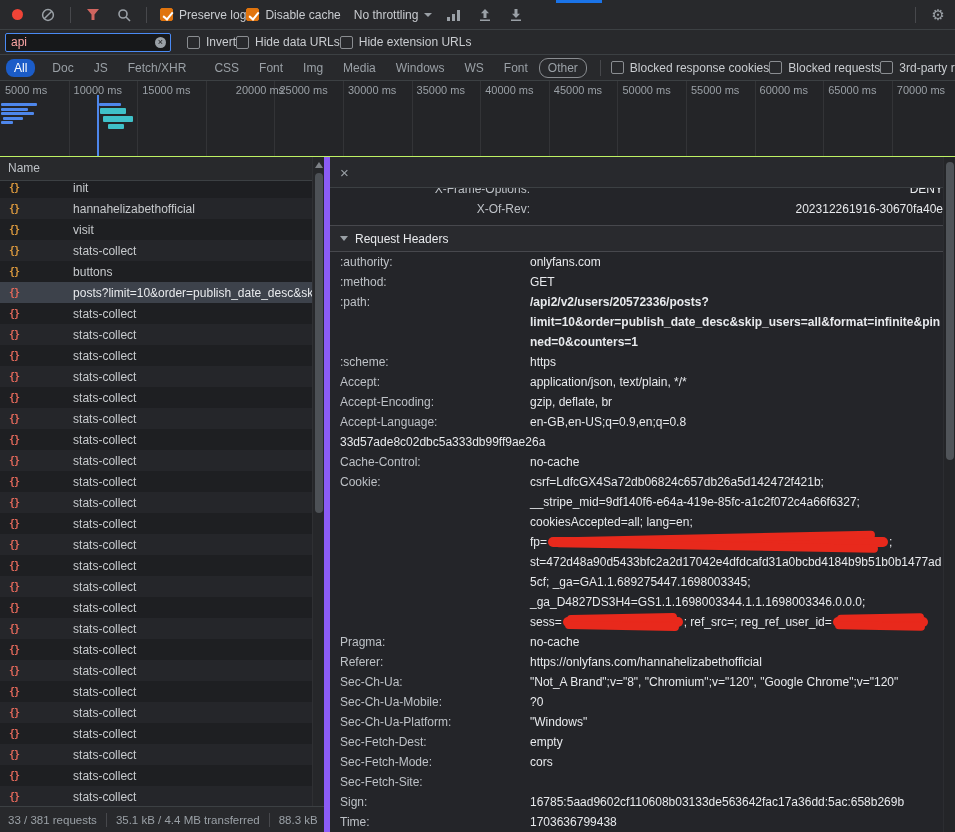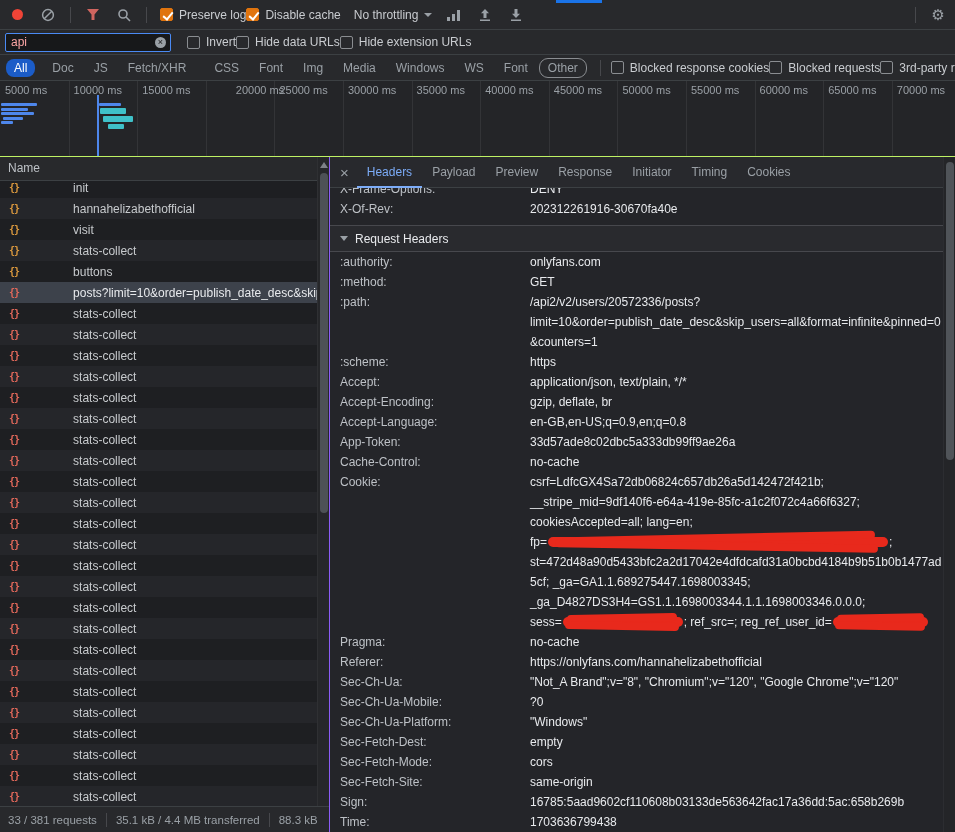--- a/index.html
+++ b/index.html
@@ -46,21 +46,21 @@
   .chips .chip:nth-child(4) { margin-right:12px; }
 
   
   .overview { position:absolute; top:81px; left:0; right:0; height:76px; background:#242528; border-bottom:1px solid #bef264; overflow:hidden; }
   .ov-label { position:absolute; top:3px; font-size:11px; color:#9aa0a6; white-space:nowrap; }
   .ov-line { position:absolute; top:0; bottom:0; width:1px; background:rgba(255,255,255,0.07); }
   .ov-mark { position:absolute; border-radius:1px; }
   .ov-vline { position:absolute; top:14px; bottom:0; width:2px; }
 
   
-  .left-panel { position:absolute; top:157px; left:0; width:330px; bottom:0; background:#202124; border-right:1px solid #8b5cf6; }
+  .left-panel { position:absolute; top:157px; left:0; width:330px; bottom:0; background:#202124; border-right:6px solid #8b5cf6; }
   .name-header { position:absolute; top:0; left:0; right:0; height:24px; line-height:23px; padding-left:8px; background:#28292c; border-bottom:1px solid #3c4043; color:#bdc1c6; }
   .rows-viewport { position:absolute; top:24px; bottom:26px; left:0; right:12px; overflow:hidden; }
   .rows { margin-top:-4px; }
   .req-row { height:21px; display:flex; align-items:center; padding-left:9px; white-space:nowrap; overflow:hidden; color:#c7cacd; }
   .req-row:nth-child(odd) { background:#1e1f22; }
   .req-row:nth-child(even) { background:#25262a; }
   .req-row.selected { background:#3d424b; color:#e8eaed; }
   .req-icon { font-family:"DejaVu Sans Mono", monospace; font-weight:bold; font-size:10px; letter-spacing:-1px; margin-right:6px; flex:none; }
   .req-label { white-space:nowrap;padding-left:48px; }
 
@@ -78,25 +78,25 @@
 
   
   .right-panel { position:absolute; top:157px; left:330px; right:0; bottom:0; background:#242529; }
   .tabs { position:absolute; top:0; left:0; right:0; height:31px; background:#28292d; border-bottom:1px solid #3c4043; display:flex; align-items:center; padding-left:10px; }
   .close-x { color:#9aa0a6; font-size:15px; margin-right:8px; }
   #tabs-wrap { display:flex; height:100%; }
   .tab { padding:0 10px; line-height:31px; height:31px; color:#9aa0a6; white-space:nowrap; }
   .tab.selected { color:#7cacf8; box-shadow:inset 0 -2px 0 #7cacf8; }
 
   .detail-content { position:absolute; top:31px; left:0; right:12px; bottom:0; overflow:hidden; padding-left:10px; }
-  #partial-rows { margin-top:-9px; }
+  #partial-rows { margin-top:-9px;text-align:right; }
   .hrow { display:flex; line-height:20px; }
   .hname { width:190px; flex:none; color:#bdc1c6; }
   .hval { flex:1; min-width:0; color:#e8eaed; overflow-wrap:break-word; }
-  .hline { line-height:20px; overflow-wrap:break-word; }
+  .hline { line-height:20px; overflow-wrap:break-word;font-weight:bold; }
   .section-divider { height:1px; background:#47484d; margin:6px 0 0 -10px; }
   .section-head { display:flex; align-items:center; gap:7px; height:26px; margin-left:-10px; padding-left:10px; border-bottom:1px solid #47484d; color:#e8eaed; background:#292a2e; }
   .tri-down { width:0; height:0; border-left:4.5px solid transparent; border-right:4.5px solid transparent; border-top:5.5px solid #9aa0a6; }
 
   .seg-nowrap { white-space:nowrap; }
   .redact { display:inline-block; height:10px; background:#e8291c; border-radius:5px; position:relative; vertical-align:-1px; margin:0 1px; }
   .redact::before { content:""; position:absolute; left:4%; top:-3px; width:92%; height:8px; background:#e8291c; border-radius:5px; transform:rotate(-1.2deg); }
   .redact::after { content:""; position:absolute; left:2%; bottom:-3px; width:95%; height:8px; background:#e8291c; border-radius:5px; transform:rotate(1deg); }
 </style>
 </head>
@@ -398,29 +398,20 @@
         <div class="status-sep"></div>
         <div class="status-item">35.1 kB / 4.4 MB transferred</div>
         <div class="status-sep"></div>
         <div class="status-item">88.3 kB</div>
       </div>
   </div>
 
   <div class="right-panel">
     <div class="tabs">
       <span class="close-x">×</span>
-      <div id="tabs-wrap">
-          <div class="tab selected">Headers</div>
-          <div class="tab">Payload</div>
-          <div class="tab">Preview</div>
-          <div class="tab">Response</div>
-          <div class="tab">Initiator</div>
-          <div class="tab">Timing</div>
-          <div class="tab">Cookies</div>
-        </div>
     </div>
     <div class="detail-content">
       <div id="partial-rows">
           <div class="hrow">
             <div class="hname">X-Frame-Options:</div>
             <div class="hval">DENY</div>
           </div>
           <div class="hrow">
             <div class="hname">X-Of-Rev:</div>
             <div class="hval">202312261916-30670fa40e</div>
@@ -457,21 +448,20 @@
           </div>
           <div class="hrow">
             <div class="hname">Accept-Encoding:</div>
             <div class="hval">gzip, deflate, br</div>
           </div>
           <div class="hrow">
             <div class="hname">Accept-Language:</div>
             <div class="hval">en-GB,en-US;q=0.9,en;q=0.8</div>
           </div>
           <div class="hrow">
-            <div class="hname">App-Token:</div>
             <div class="hval">33d57ade8c02dbc5a333db99ff9ae26a</div>
           </div>
           <div class="hrow">
             <div class="hname">Cache-Control:</div>
             <div class="hval">no-cache</div>
           </div>
           <div class="hrow">
             <div class="hname">Cookie:</div>
             <div class="hval"><span>csrf=LdfcGX4Sa72db06824c657db26a5d142472f421b; __stripe_mid=9df140f6-e64a-419e-85fc-a1c2f072c4a66f6327; cookiesAccepted=all; lang=en; </span><span class="seg-nowrap"><span>fp=</span><span class="redact" style="width: 340px;"></span></span><span>; st=472d48a90d5433bfc2a2d17042e4dfdcafd31a0bcbd4184b9b51b0b1477ad5cf; _ga=GA1.1.689275447.1698003345; _ga_D4827DS3H4=GS1.1.1698003344.1.1.1698003346.0.0.0; </span><span class="seg-nowrap"><span>sess=</span><span class="redact" style="width: 120px;"></span></span><span>; ref_src=; reg_ref_user_id=</span><span class="seg-nowrap"><span class="redact" style="width: 95px;"></span></span></div>
           </div>
@@ -498,21 +488,20 @@
           <div class="hrow">
             <div class="hname">Sec-Fetch-Dest:</div>
             <div class="hval">empty</div>
           </div>
           <div class="hrow">
             <div class="hname">Sec-Fetch-Mode:</div>
             <div class="hval">cors</div>
           </div>
           <div class="hrow">
             <div class="hname">Sec-Fetch-Site:</div>
-            <div class="hval">same-origin</div>
           </div>
           <div class="hrow">
             <div class="hname">Sign:</div>
             <div class="hval">16785:5aad9602cf110608b03133de563642fac17a36dd:5ac:658b269b</div>
           </div>
           <div class="hrow">
             <div class="hname">Time:</div>
             <div class="hval">1703636799438</div>
           </div>
         </div>

